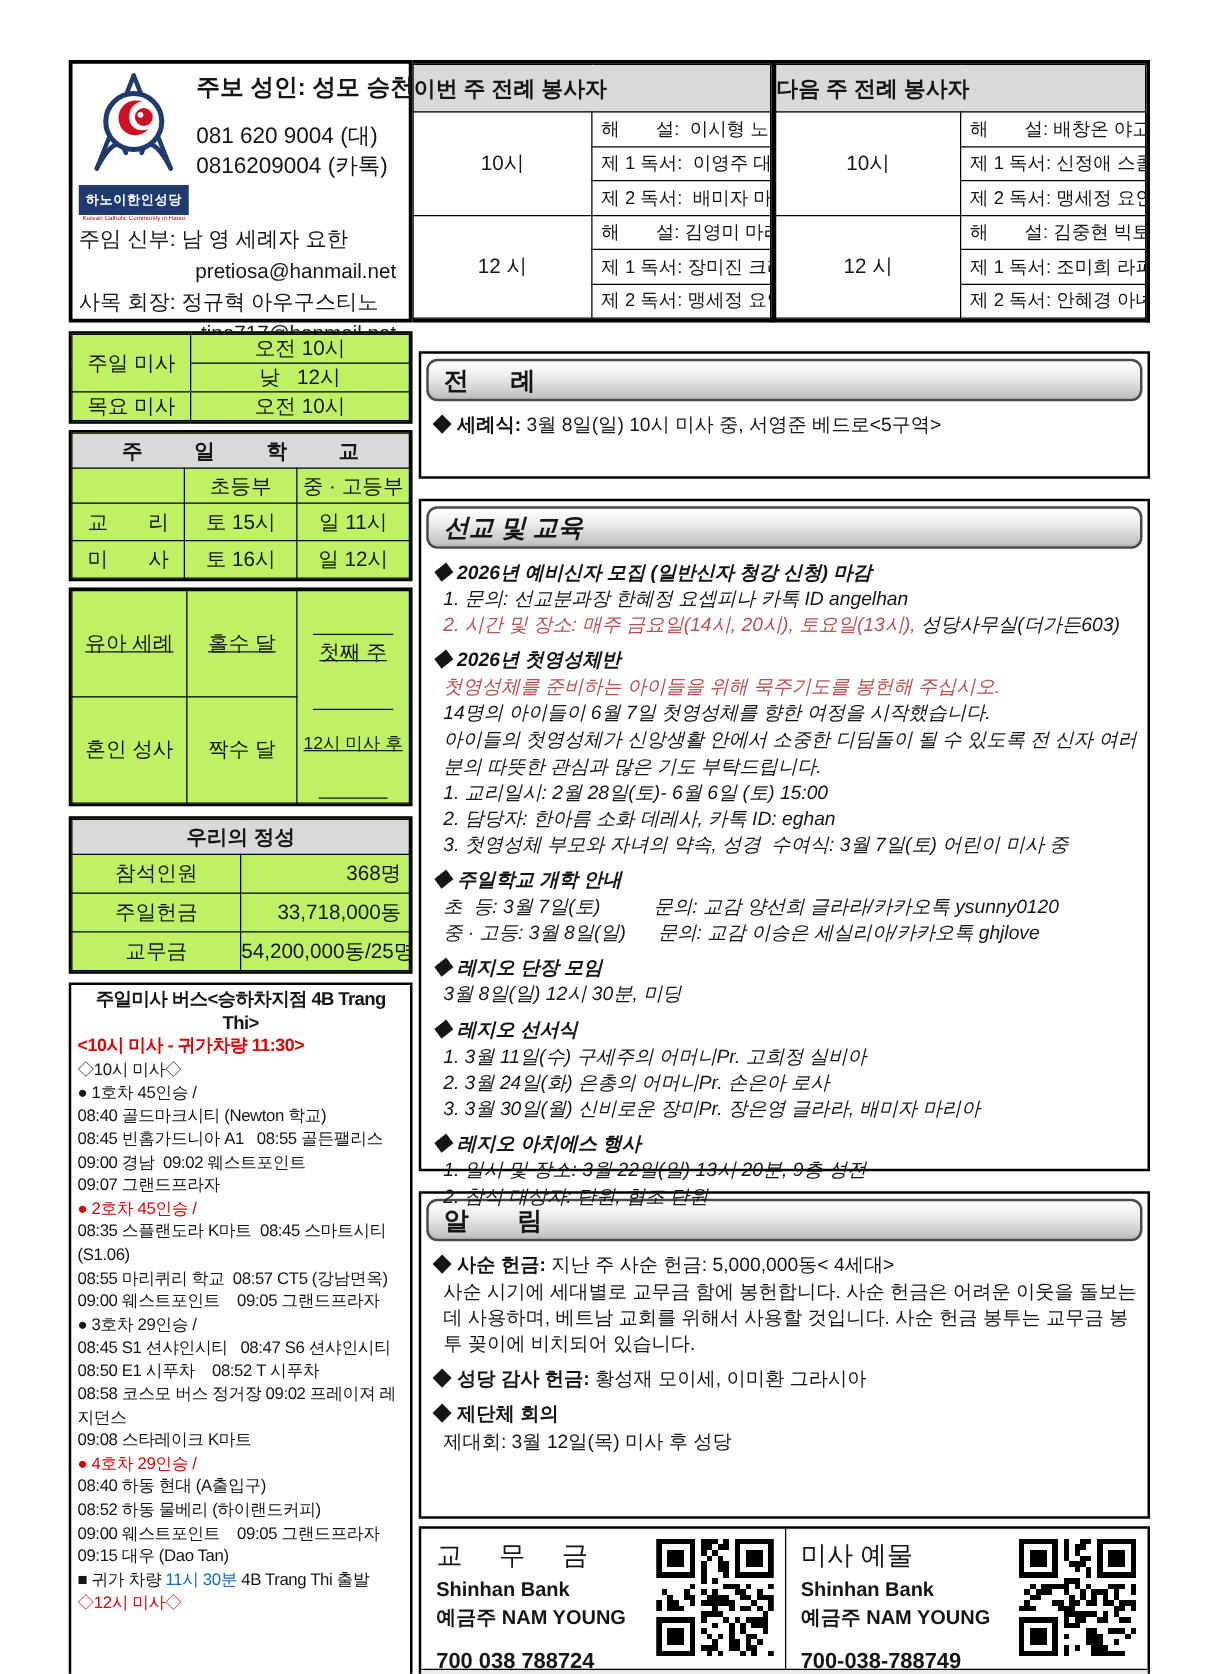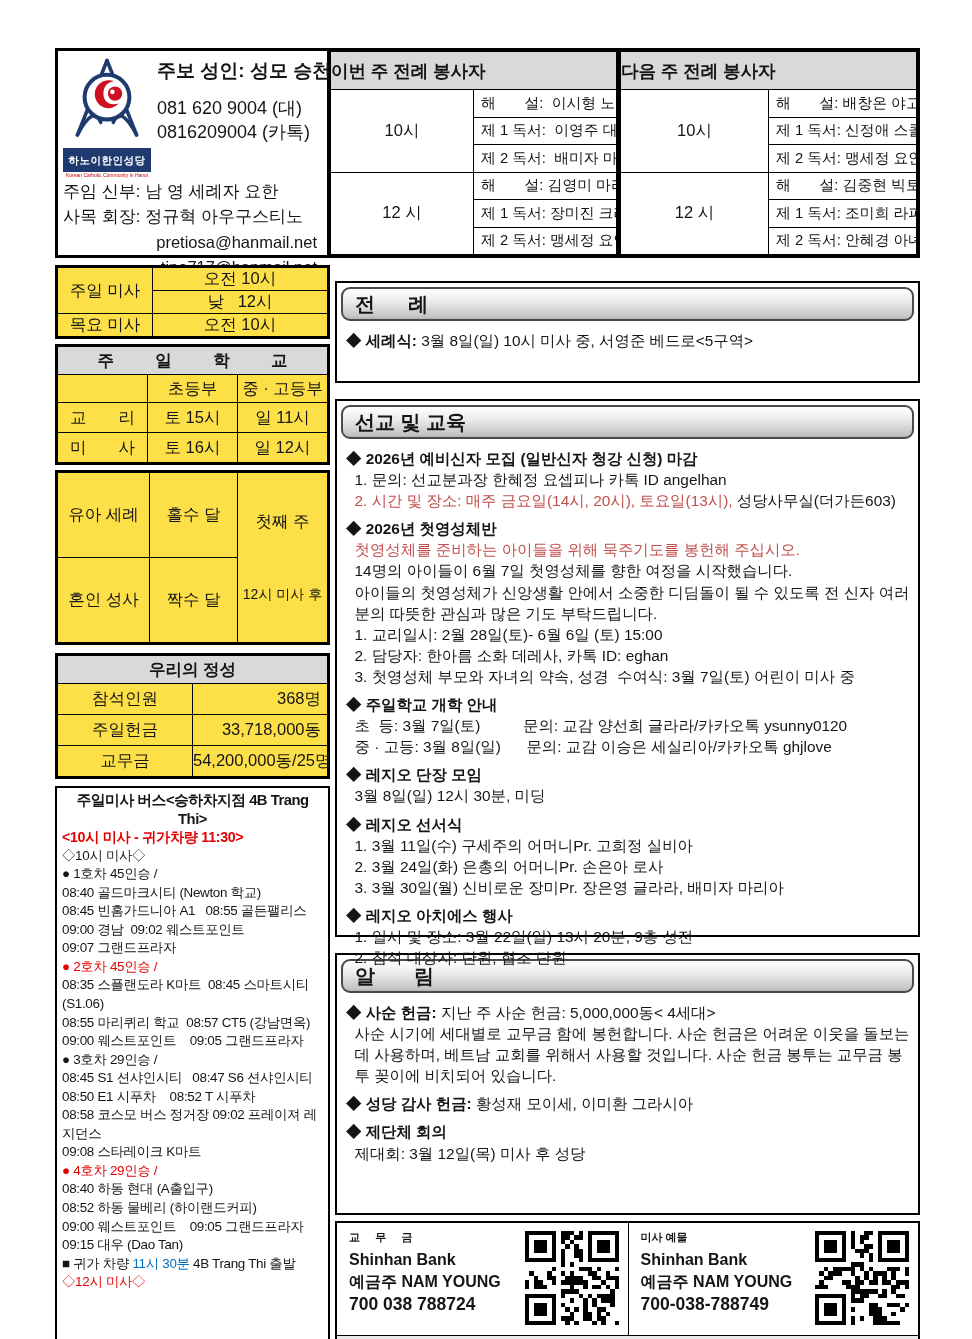--- a/index.html
+++ b/index.html
@@ -33,21 +33,21 @@
   table.vol td { border:1.5px solid #000; }
   td.vol-head { background:#d9d9d9; font-weight:bold; font-size:17.5px; height:38px; }
   td.vol-time { text-align:center; font-size:16.5px; width:56px; }
   td.vol-item { font-size:14.8px; padding-left:7px; white-space:pre; overflow:hidden; }
 
   
   .main { display:flex; margin-top:7px; align-items:flex-start; }
   .leftcol { width:275px; flex:none; }
   .rightcol { width:585px; flex:none; margin-left:5px; }
 
-  .lbox { border:2.5px solid #000; margin-bottom:5px; background:#fde047; }
+  .lbox { border:2.5px solid #000; margin-bottom:5px; background:#bef264; }
   table.ltab { width:100%; border-collapse:collapse; table-layout:fixed; }
   table.ltab td { border:1.2px solid #000; font-size:16.5px; text-align:center; white-space:pre; }
   table.ltab tr td:first-child { }
   .ghead { background:#d9d9d9; font-weight:bold; font-size:17.5px; text-align:center; white-space:pre; }
   .rvals { text-align:right !important; padding-right:6px !important; }
   .small-cell { font-size:14px !important;margin-top:15px; }
 
   
   .busbox { border:2.5px solid #000; padding:3px 5px 2px 5px; height:594px; overflow:hidden; }
   .busbox .ln { font-size:13.4px; line-height:18.55px; white-space:pre-wrap; letter-spacing:-0.3px; }
@@ -68,23 +68,23 @@
   .ln .b, .ln.h { font-weight:bold; }
   .ln.g { margin-top:7px; }
   .ln .r { color:#e30000; }
   .ln .m { color:#c0504d; }
   .ln .u { color:#0070c0; }
 
   
   .bank { border:2.5px solid #000; display:flex; flex-wrap:wrap; }
   .bank-cell { width:50%; height:112px; padding:7px 8px 6px 12px; position:relative; }
   .bank-cell + .bank-cell { border-left:1.5px solid #000; }
-  .bank-title { font-weight:bold; font-size:11px; white-space:pre; margin-bottom:4px; }
+  .bank-title { font-weight:normal; font-size:21px; white-space:pre; margin-bottom:4px; }
   .bank-line { font-size:16px; line-height:22px;font-weight:bold; }
-  .bank-acct { font-weight:bold; font-size:17.5px; }
+  .bank-acct { font-weight:bold; font-size:17.5px;margin-top:11px; }
   .qr { position:absolute; top:8px; right:9px; width:94px; height:94px; }
   .qr svg { width:100%; height:100%; }
   .bank-note {
     width:100%; border-top:1.5px solid #000; background:#e9e9e9;
     text-align:center; font-weight:bold; font-size:16px; padding:6px 0 7px 0;
   }
 </style>
 </head>
 <body>
 
@@ -112,22 +112,22 @@
           <div class="logo-bar">하노이한인성당</div>
           <div class="logo-sub">Korean Catholic Community in Hanoi</div>
         </div>
         <div class="info-right">
           <div class="patron">주보 성인: 성모 승천</div>
           <div class="phone">081 620 9004 (대)</div>
           <div class="phone">0816209004 (카톡)</div>
         </div>
       </div>
       <div class="info-line">주임 신부: 남 영 세례자 요한</div>
+      <div class="info-line info-email">pretiosa@hanmail.net</div>
       <div class="info-line">사목 회장: 정규혁 아우구스티노</div>
-      <div class="info-line info-email">pretiosa@hanmail.net</div>
       <div class="info-line info-email">tino717@hanmail.net</div>
       <div class="info-line cafe">본당 카페: cafe.daum.net/hanoichurch</div>
     </div>
 
     <div class="cell cell-this">
       <table class="vol">
         <tbody>
             <tr>
               <td class="vol-head" colspan="2">이번 주 전례 봉사자</td>
             </tr>
@@ -229,21 +229,21 @@
             <td>토 16시</td>
             <td>일 12시</td>
           </tr>
         </tbody>
           </table>
       </div>
 
       <div class="lbox">
         <table class="ltab">
           <tbody>
-              <tr style="height:27px;">
+              <tr style="height:27px;text-decoration:underline;">
             <td style="width:92px;">유아 세례</td>
             <td style="width:88px;">홀수 달</td>
             <td rowspan="2">
               <div>첫째 주</div>
               <div class="small-cell">12시 미사 후</div>
             </td>
           </tr>
           <tr style="height:27px;">
             <td>혼인 성사</td>
             <td>짝수 달</td>
@@ -305,21 +305,21 @@
 
     <div class="rightcol">
 
       <div class="sec" style="height:102px;">
         <div class="secbar">전      례</div>
         <div class="sec-body">
             <div class="ln"><span class="b">◆ 세례식:</span><span> 3월 8일(일) 10시 미사 중, 서영준 베드로&lt;5구역&gt;</span></div>
           </div>
       </div>
 
-      <div class="sec" style="height:538px;">
+      <div class="sec" style="height:538px;font-style:italic;">
         <div class="secbar">선교 및 교육</div>
         <div class="sec-body">
             <div class="ln h"><span>◆ 2026년 예비신자 모집 (일반신자 청강 신청) 마감</span></div>
             <div class="ln"><span>  1. 문의: 선교분과장 한혜정 요셉피나 카톡 ID angelhan</span></div>
             <div class="ln"><span class="m">  2. 시간 및 장소: 매주 금요일(14시, 20시), 토요일(13시),</span><span> 성당사무실(더가든603)</span></div>
             <div class="ln h g"><span>◆ 2026년 첫영성체반</span></div>
             <div class="ln"><span class="m">  첫영성체를 준비하는 아이들을 위해 묵주기도를 봉헌해 주십시오.</span></div>
             <div class="ln"><span>  14명의 아이들이 6월 7일 첫영성체를 향한 여정을 시작했습니다.</span></div>
             <div class="ln"><span>  아이들의 첫영성체가 신앙생활 안에서 소중한 디딤돌이 될 수 있도록 전 신자 여러</span></div>
             <div class="ln"><span>  분의 따뜻한 관심과 많은 기도 부탁드립니다.</span></div>

